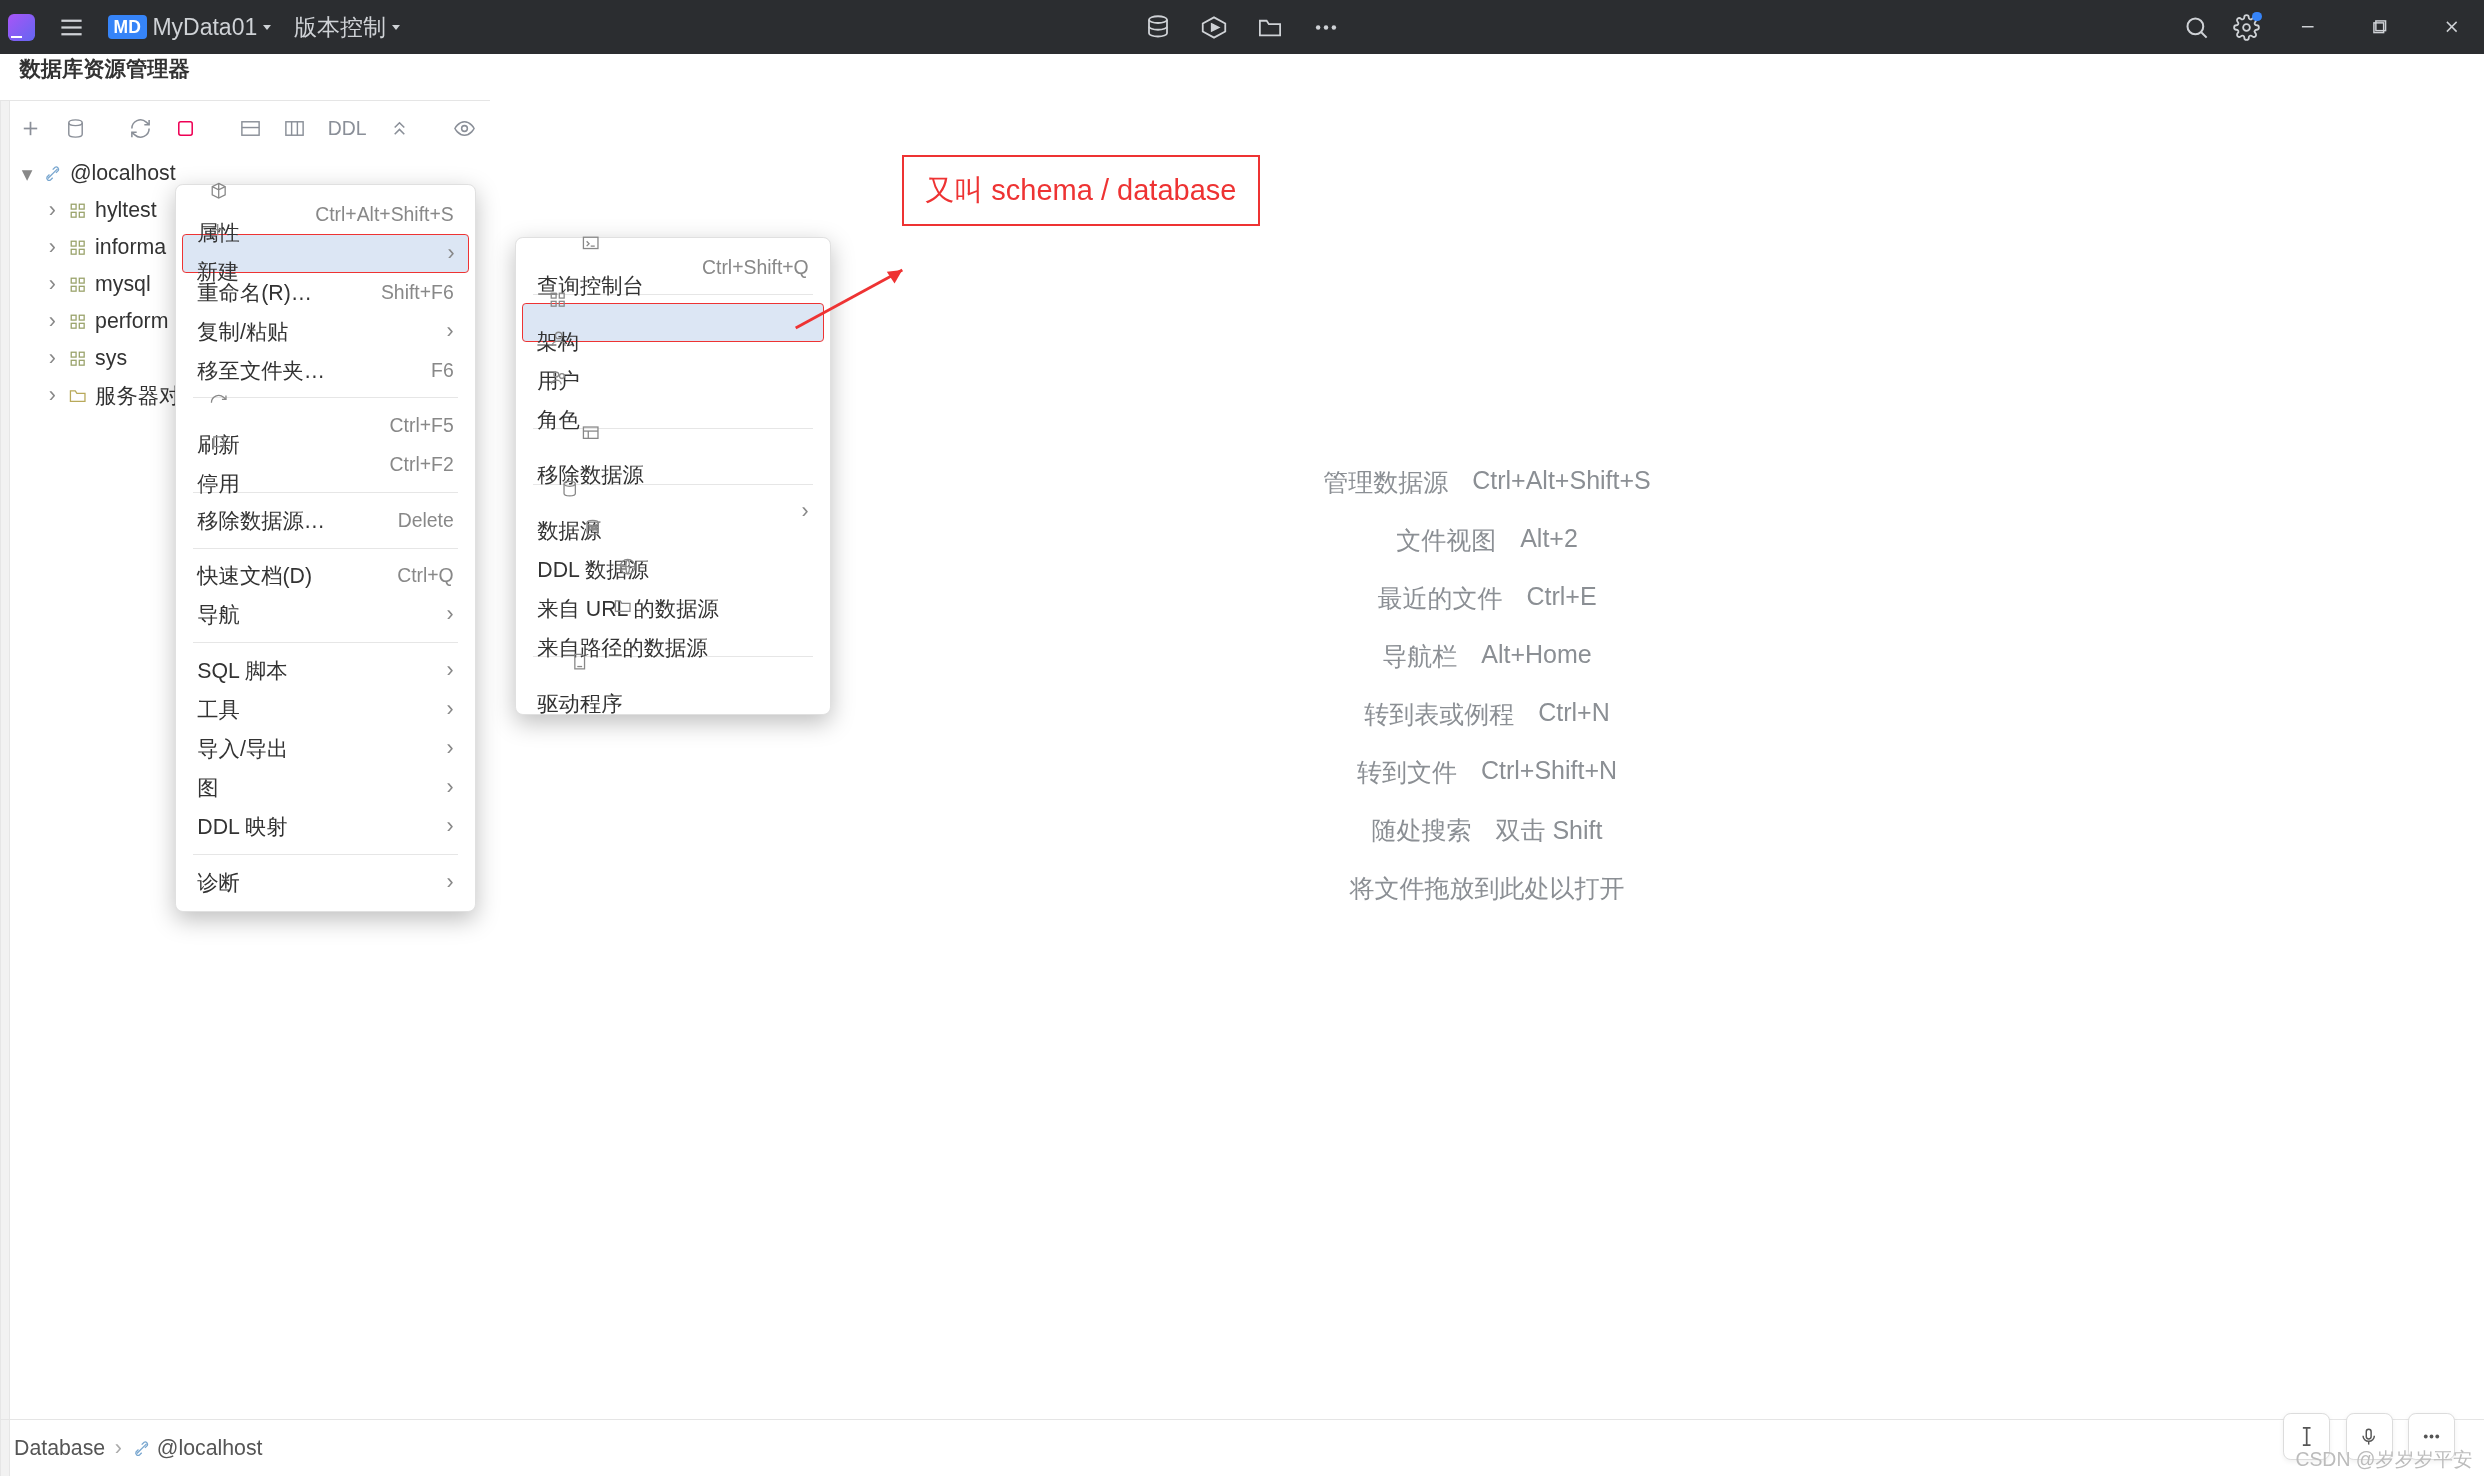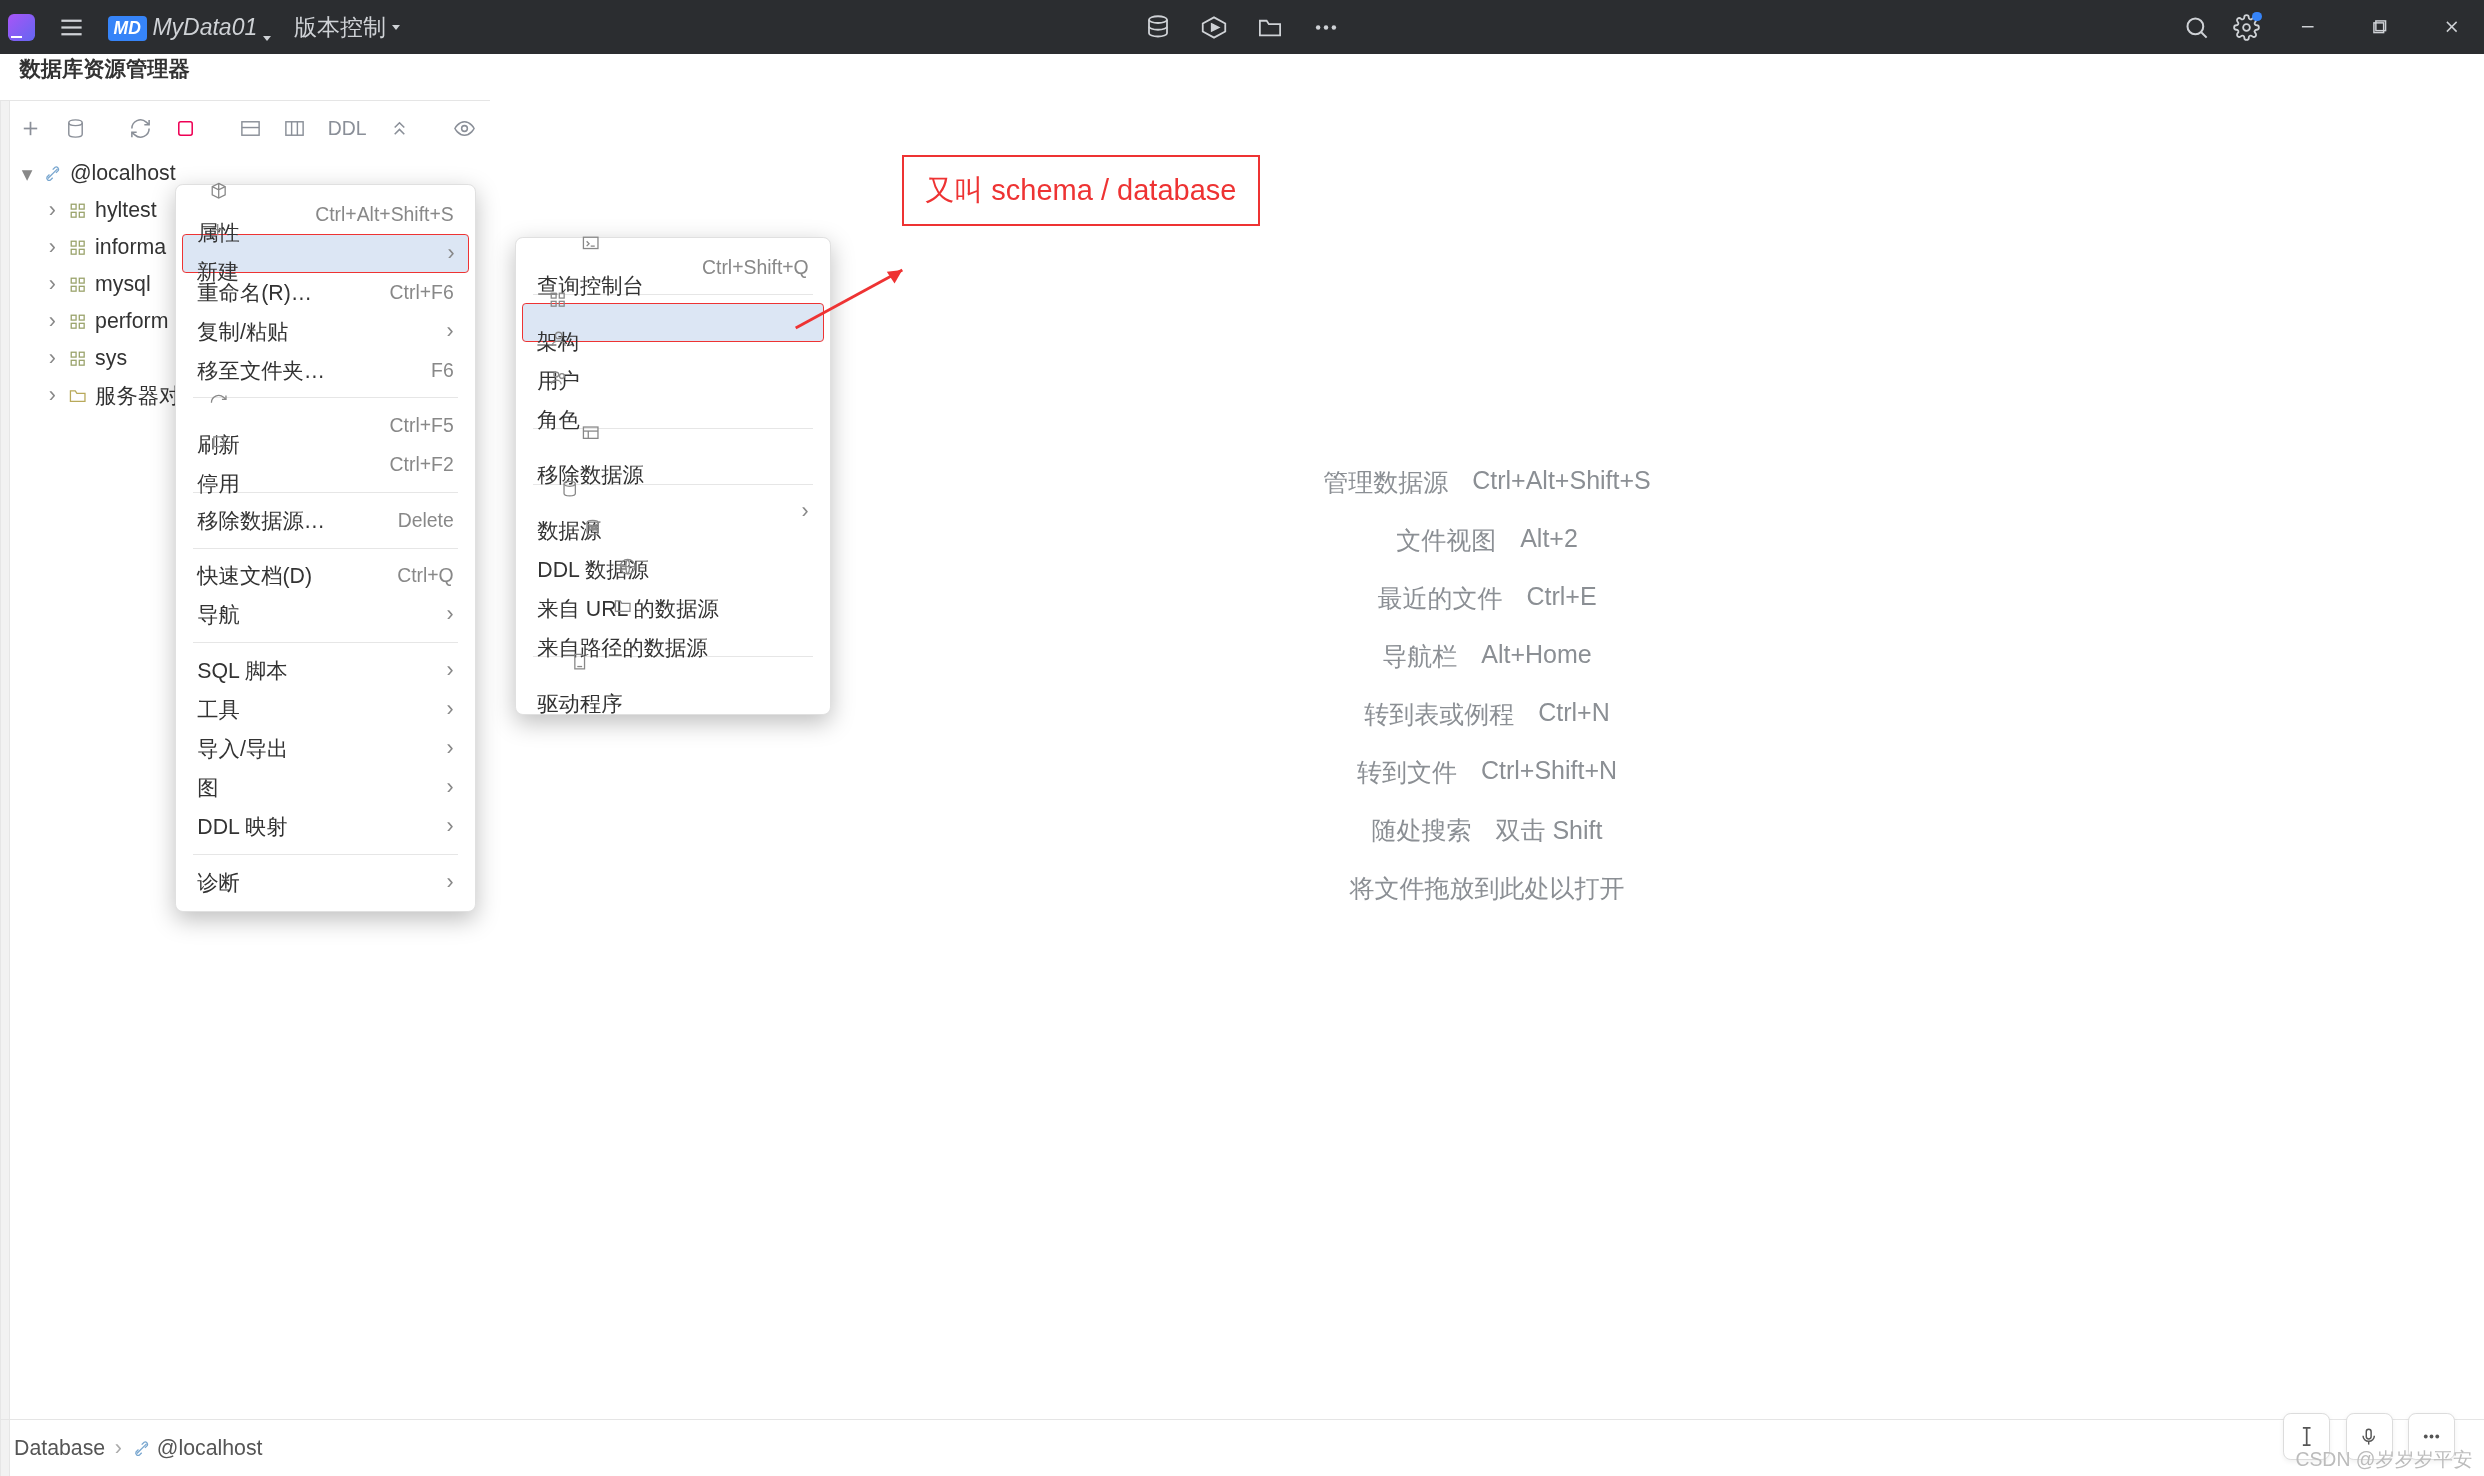--- a/index.html
+++ b/index.html
@@ -66,21 +66,21 @@
     <span class="tb-icon">
         <span class="logo-box"></span>
       </span>
     <span class="tb-icon hamburger">
       <svg viewBox="0 0 24 24">
           <line x1="3" y1="6" x2="21" y2="6"></line>
           <line x1="3" y1="12" x2="21" y2="12"></line>
           <line x1="3" y1="18" x2="21" y2="18"></line>
         </svg>
     </span>
-    <span style="display:flex;align-items:flex-end;font-style:italic;">
+    <span style="display:flex;align-items:center;">
       <span class="md-badge">MD</span>
       <span>MyData01</span>
       <span class="caret-down"></span>
     </span>
     <span style="display:flex;align-items:center;">
       <span>版本控制</span>
       <span class="caret-down"></span>
     </span>
   </div>
   <div class="center-icons">
@@ -331,21 +331,21 @@
             <line x1="5" y1="12" x2="19" y2="12"></line>
           </svg></span>
         <span>新建</span>
       </span>
       <span class="submenu-caret">›</span>
     </div>
     <div class="ctx-item">
       <span class="lbl">
         <span>重命名(R)…</span>
       </span>
-      <span class="shc">Ctrl+F6</span>
+      <span class="shc">Shift+F6</span>
     </div>
     <div class="ctx-item">
       <span class="lbl">
         <span>复制/粘贴</span>
       </span>
       <span class="submenu-caret">›</span>
     </div>
     <div class="ctx-item">
       <span class="lbl">
         <span>移至文件夹…</span>

